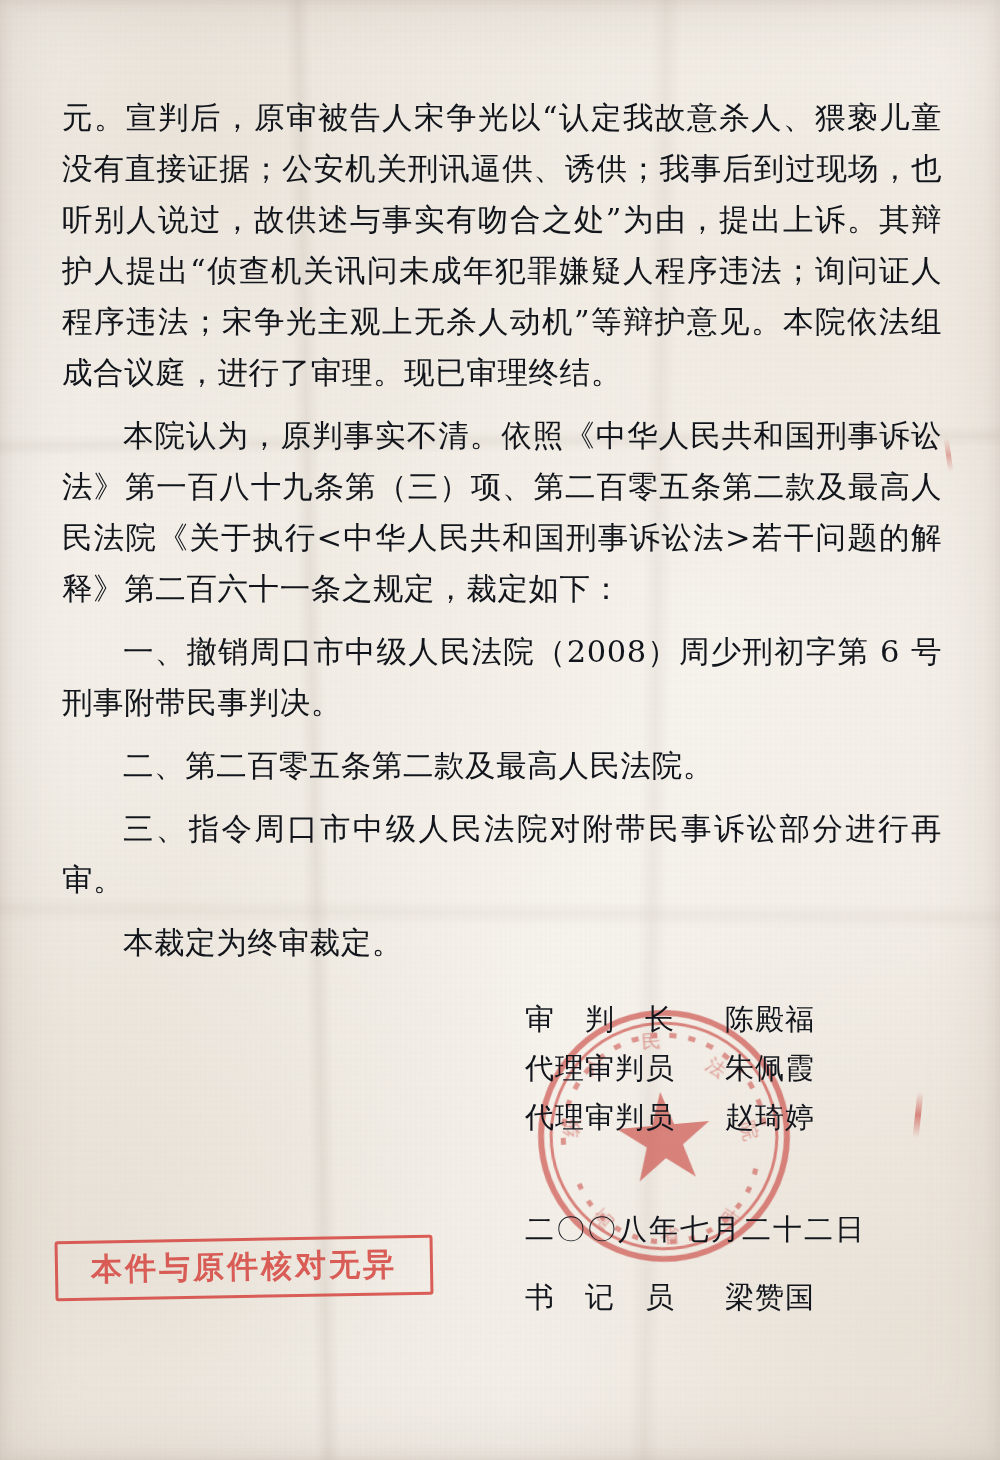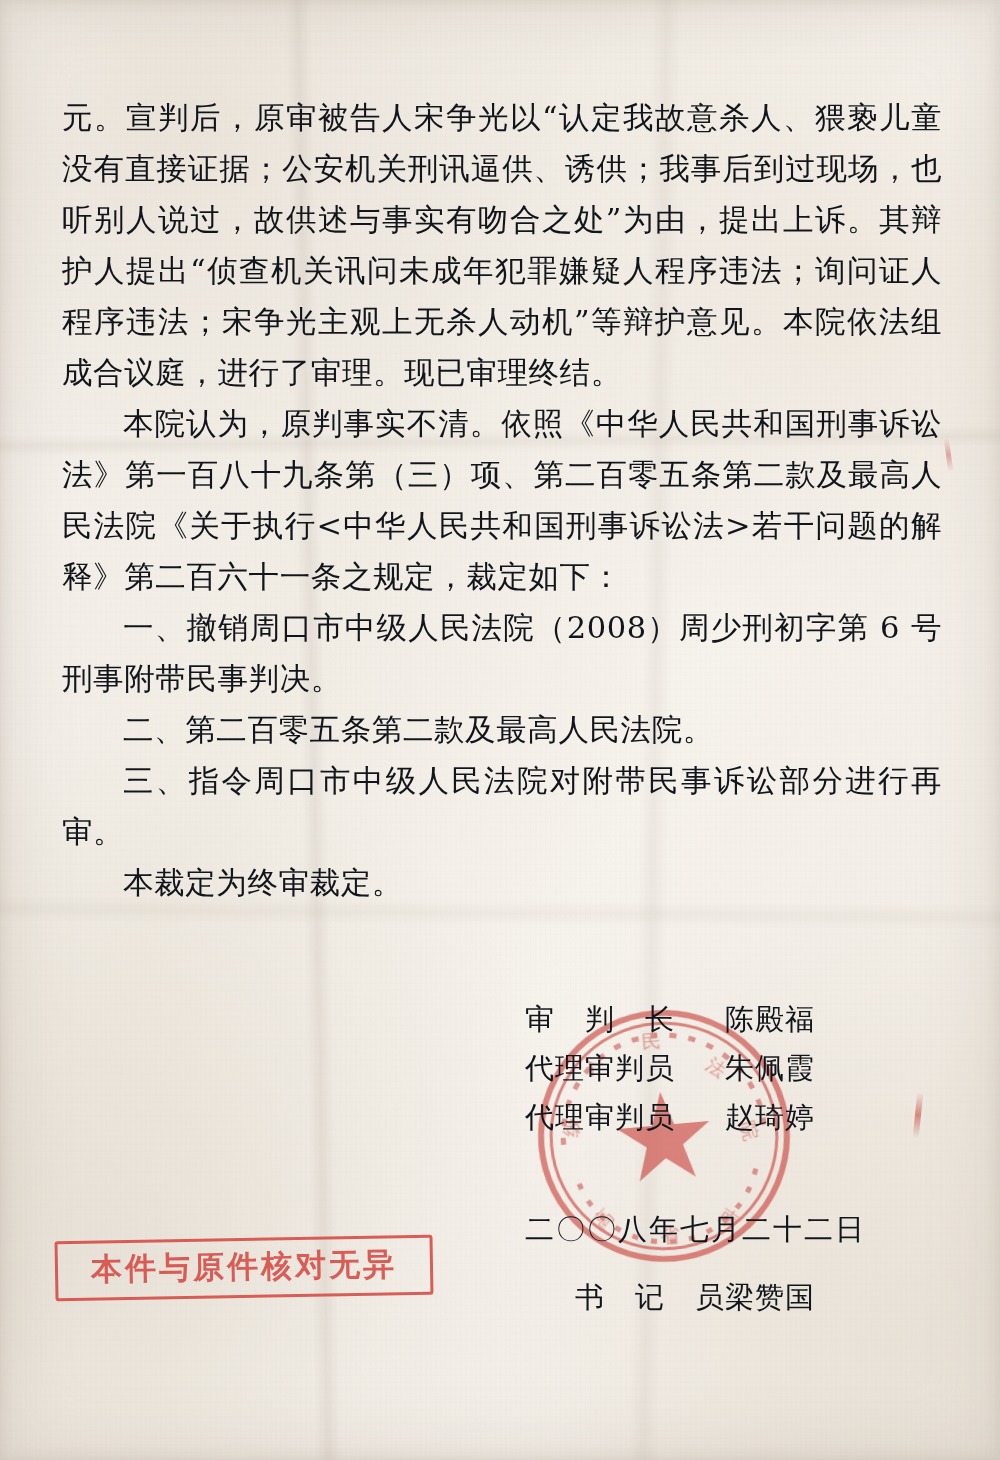--- a/index.html
+++ b/index.html
@@ -65,21 +65,21 @@
     font-size: 30.5px;
     line-height: 51px;
     letter-spacing: 0.6px;
     text-align: justify;
     text-justify: inter-ideograph;
   }
   .para {
     margin: 0 0 0 0;
     white-space: pre-wrap;
   }
-  .para.indent { text-indent: 2em; }
+  .para.indent { text-indent: 2em; margin-top: 12px; }
 
   
   .sign-block {
     position: absolute;
     left: 525px;
     top: 995px;
     color: #12161c;
     font-size: 29px;
     line-height: 49px;
     letter-spacing: 1px;
@@ -108,21 +108,21 @@
   .sign-clerk {
     position: absolute;
     left: 525px;
     top: 1278px;
     font-size: 29px;
     letter-spacing: 1px;
     color: #12161c;
     white-space: pre;
     display: flex;
   }
-  .sign-clerk .sign-role { width: 200px; text-align: right; }
+  .sign-clerk .sign-role { width: 200px; }
 
   
   .seal {
     position: absolute;
     left: 533px;
     top: 1005px;
     width: 262px;
     height: 262px;
     opacity: 0.62;
     transform: rotate(-5deg);

